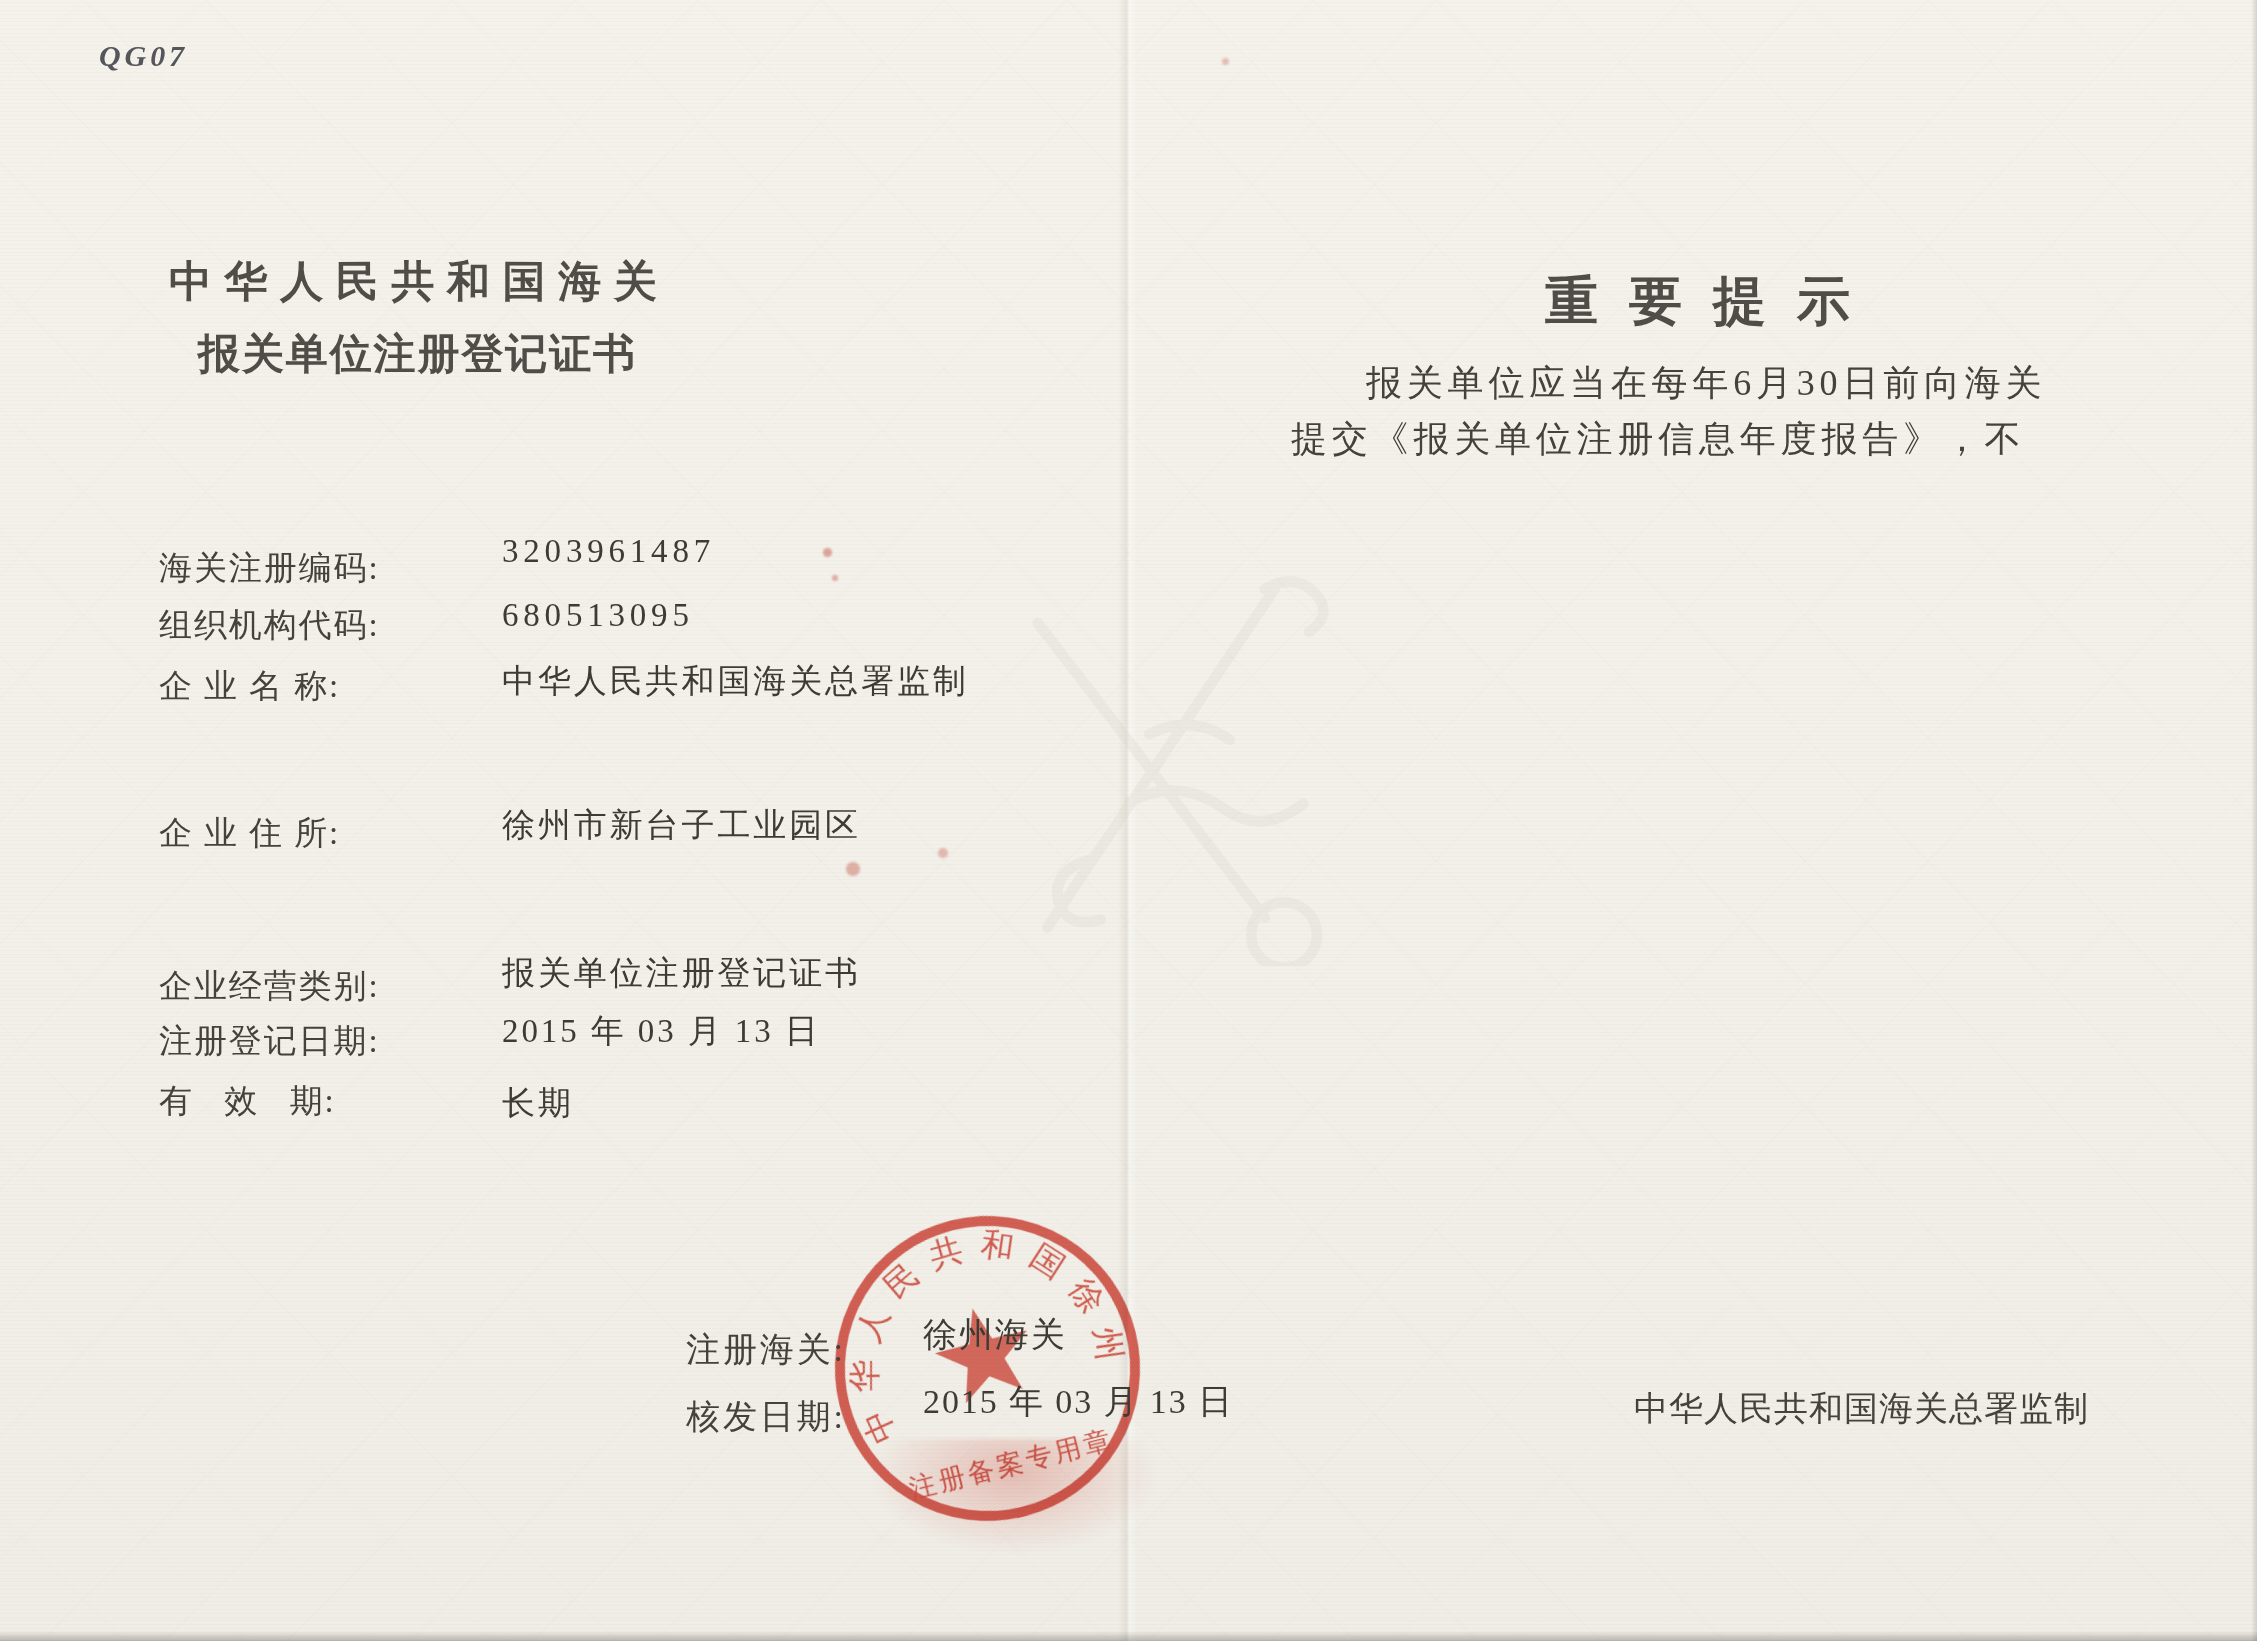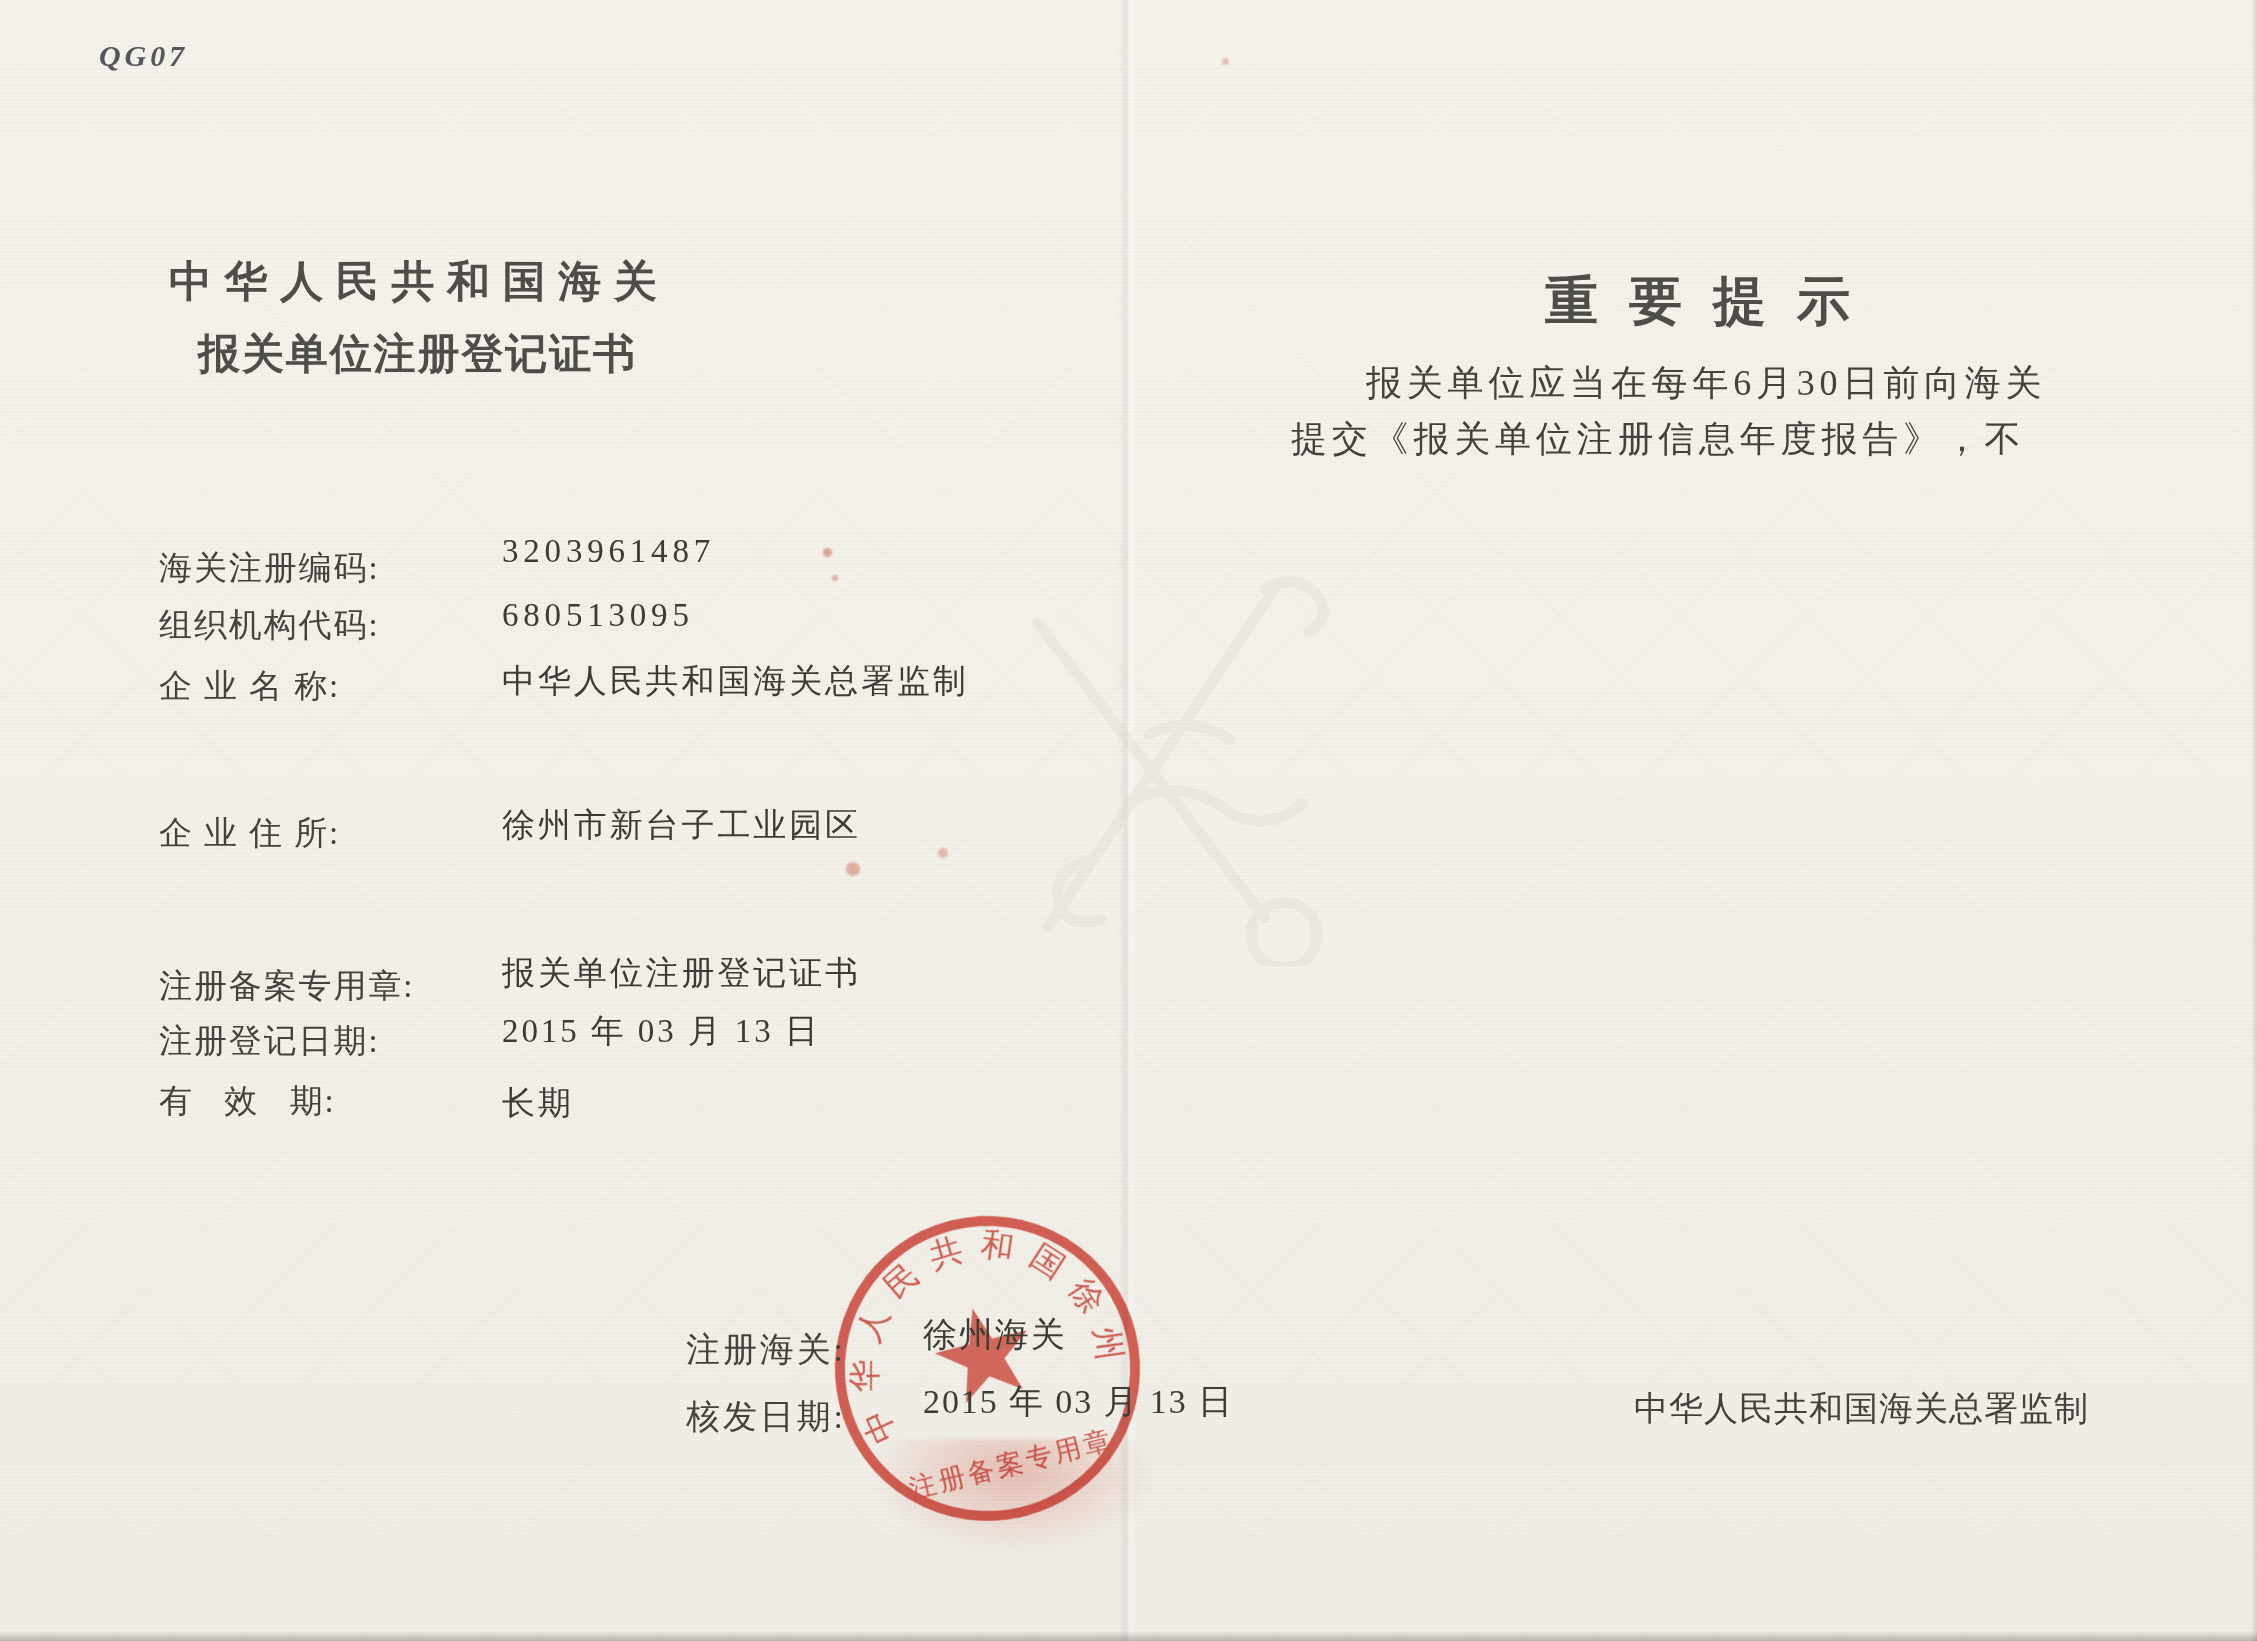--- a/index.html
+++ b/index.html
@@ -125,21 +125,21 @@
       <span class="field-label">企 业 名 称:</span>
       <span class="field-value">中华人民共和国海关总署监制</span>
     </div>
 
     <div class="field-row row-3">
       <span class="field-label">企 业 住 所:</span>
       <span class="field-value">徐州市新台子工业园区</span>
     </div>
 
     <div class="field-row row-4">
-      <span class="field-label">注册备案专用章:</span>
+      <span class="field-label">企业经营类别:</span>
       <span class="field-value">报关单位注册登记证书</span>
     </div>
 
     <div class="field-row row-5">
       <span class="field-label">注册登记日期:</span>
       <span class="field-value">2015 年 03 月 13 日</span>
     </div>
 
     <div class="field-row row-6">
       <span class="field-label">有   效   期:</span>

